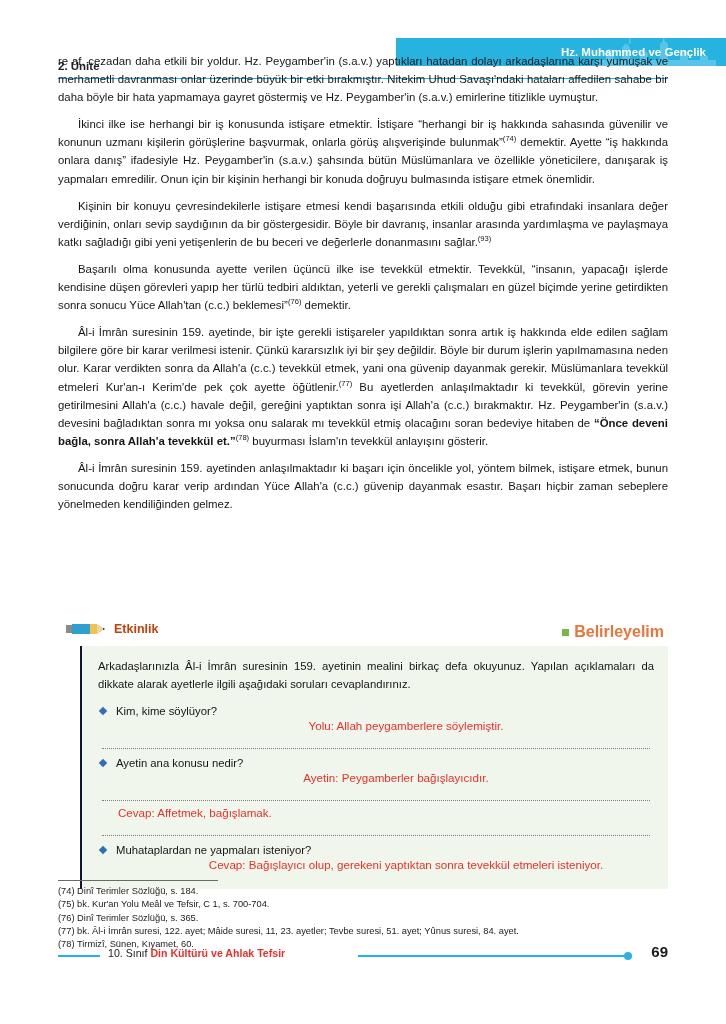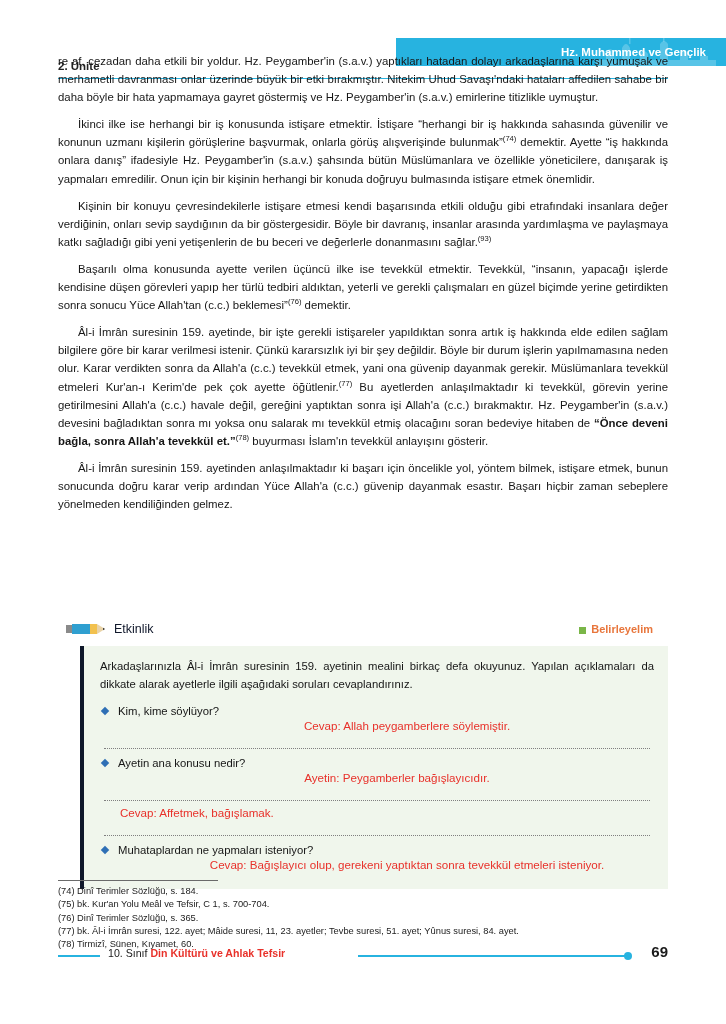--- a/index.html
+++ b/index.html
@@ -114,28 +114,28 @@
   }
   .activity-head {
     position: relative;
     height: 24px;
   }
   .activity-title {
     position: absolute;
     left: 34px;
     top: 2px;
     font-size: 12.5px;
-    font-weight: normal;
-    color: #0f172a;
+    font-weight: bold;
+    color: #c2410c;
   }
   .activity-tag {
     position: absolute;
-    right: 15px;
+    right: 4px;
     top: 3px;
-    font-size: 11px;
+    font-size: 16px;
     font-weight: bold;
     color: #e8763c;
   }
   .activity-tag .sq {
     display: inline-block;
     width: 7px;
     height: 7px;
     background: #7ab648;
     margin-right: 5px;
     vertical-align: middle;
@@ -144,21 +144,21 @@
     position: absolute;
     left: -16px;
     top: -4px;
     width: 44px;
     height: 26px;
   }
   .activity-body {
     position: relative;
     margin-top: 2px;
     background: #f0f6ec;
-    border-left: 4px solid #0f172a;
+    border-left: 2px solid #0f172a;
     padding: 12px 14px 14px 16px;
     min-height: 200px;
     box-sizing: border-box;
   }
   .activity-intro {
     font-size: 11.3px;
     line-height: 17.6px;
     text-align: justify;
     color: #161616;
     margin: 0 0 10px 0;
@@ -313,21 +313,21 @@
       </svg>
       <div class="activity-title">Etkinlik</div>
       <div class="activity-tag"><span class="sq"></span><span>Belirleyelim</span></div>
     </div>
 
     <div class="activity-body">
       <p class="activity-intro">Arkadaşlarınızla Âl-i İmrân suresinin 159. ayetinin mealini birkaç defa okuyunuz. Yapılan açıklamaları da dikkate alarak ayetlerle ilgili aşağıdaki soruları cevaplandırınız.</p>
 
       <div class="q-item">
         <div class="q-line"><span class="bullet"></span><span>Kim, kime söylüyor?</span></div>
-        <div class="answer a1">Cevap: Allah peygamberlere söylemiştir.</div>
+        <div class="answer a1">Yolu: Allah peygamberlere söylemiştir.</div>
         <div class="dots"></div>
       </div>
 
       <div class="q-item">
         <div class="q-line"><span class="bullet"></span><span>Ayetin ana konusu nedir?</span></div>
         <div class="answer a2">Ayetin: Peygamberler bağışlayıcıdır.</div>
         <div class="dots"></div>
       </div>
 
       <div class="q-item">

